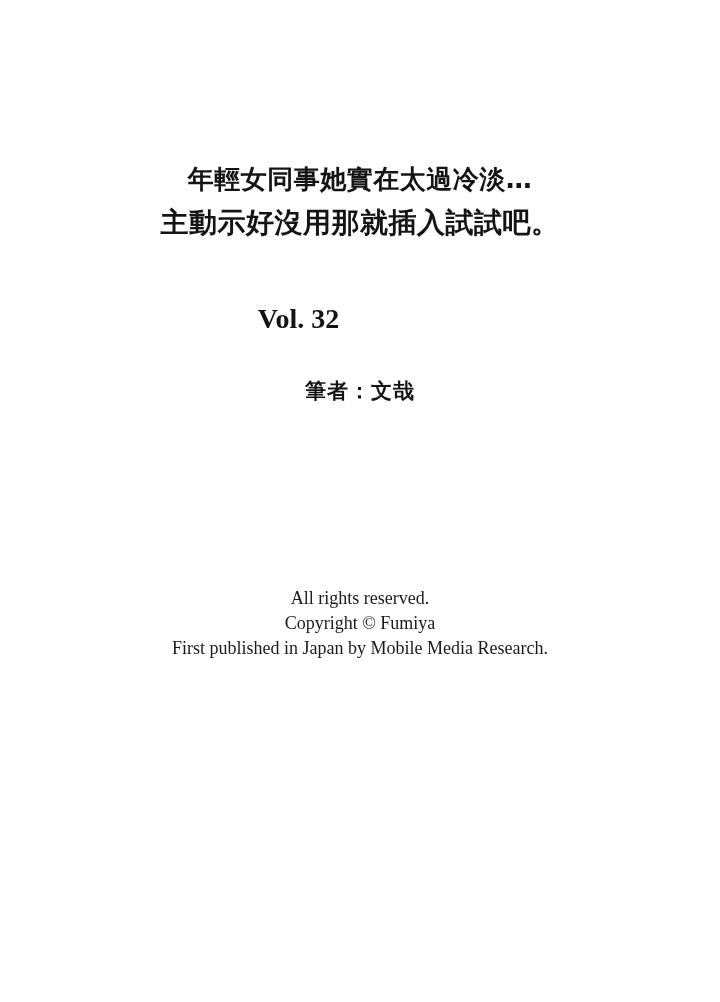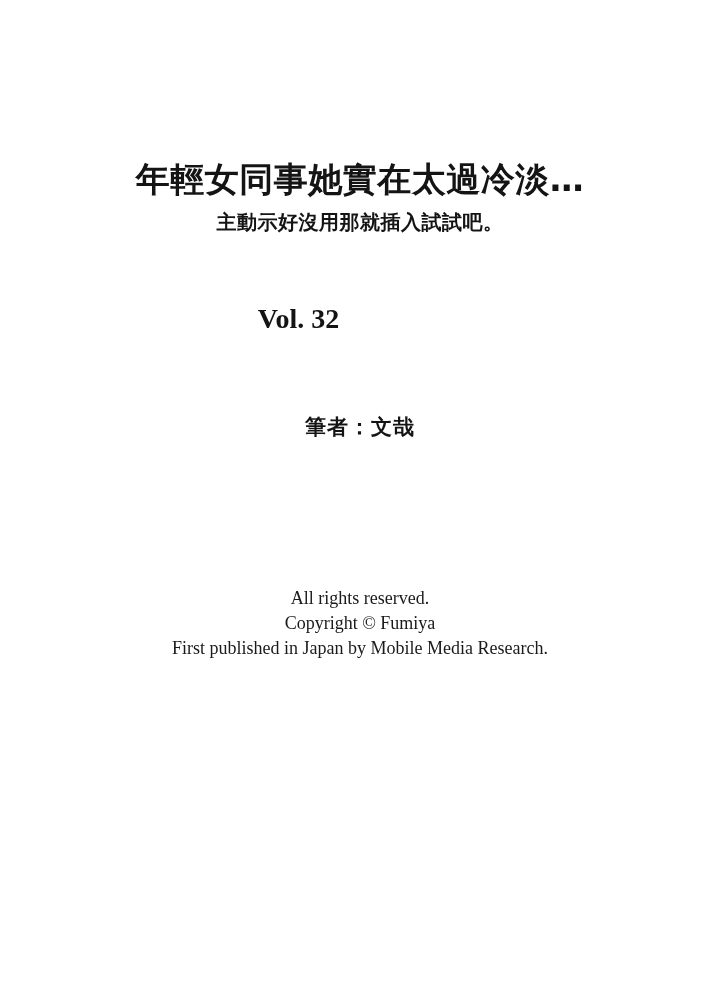--- a/index.html
+++ b/index.html
@@ -24,28 +24,28 @@
   .title-block {
     position: absolute;
     top: 158px;
     left: 0;
     width: 720px;
     text-align: center;
   }
   .title-line {
     font-family: "DejaVu Sans", "Liberation Sans", sans-serif;
     font-weight: bold;
-    font-size: 34px;
+    font-size: 26px;
     line-height: 43px;
     letter-spacing: 0.5px;
     color: #141414;
     white-space: nowrap;
   }
   .title-line.second {
-    font-size: 20px;
+    font-size: 28px;
   }
   .volume {
     position: absolute;
     top: 303px;
     left: 0;
     width: 597px;
     text-align: center;
     font-family: "Liberation Serif", serif;
     font-weight: bold;
     font-size: 28px;
@@ -55,21 +55,20 @@
     position: absolute;
     top: 377px;
     left: 0;
     width: 720px;
     text-align: center;
     font-family: "DejaVu Sans", "Liberation Sans", sans-serif;
     font-weight: bold;
     font-size: 21px;
     letter-spacing: 1px;
     color: #141414;
-    margin-top: 36px;
   }
   .copyright-block {
     position: absolute;
     top: 586px;
     left: 0;
     width: 720px;
     text-align: center;
   }
   .copyright-line {
     font-family: "Liberation Serif", serif;

